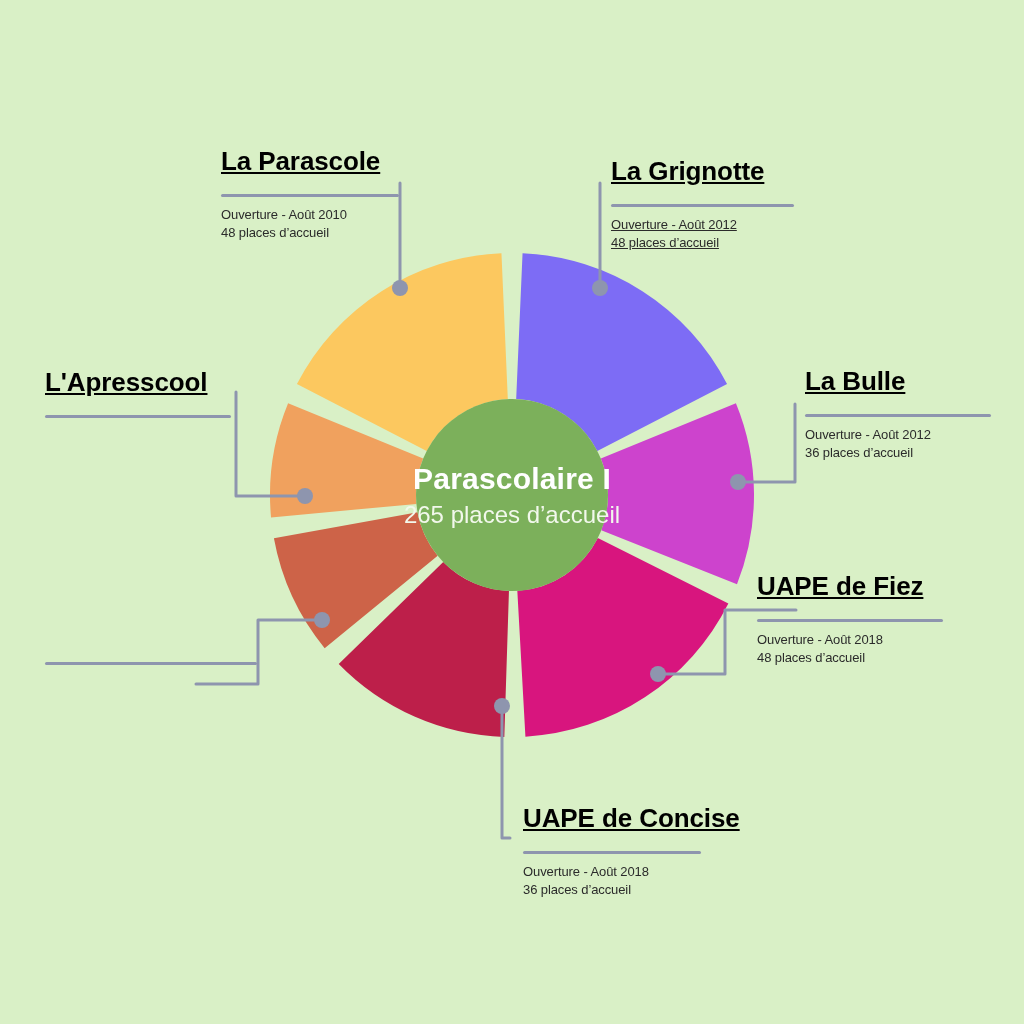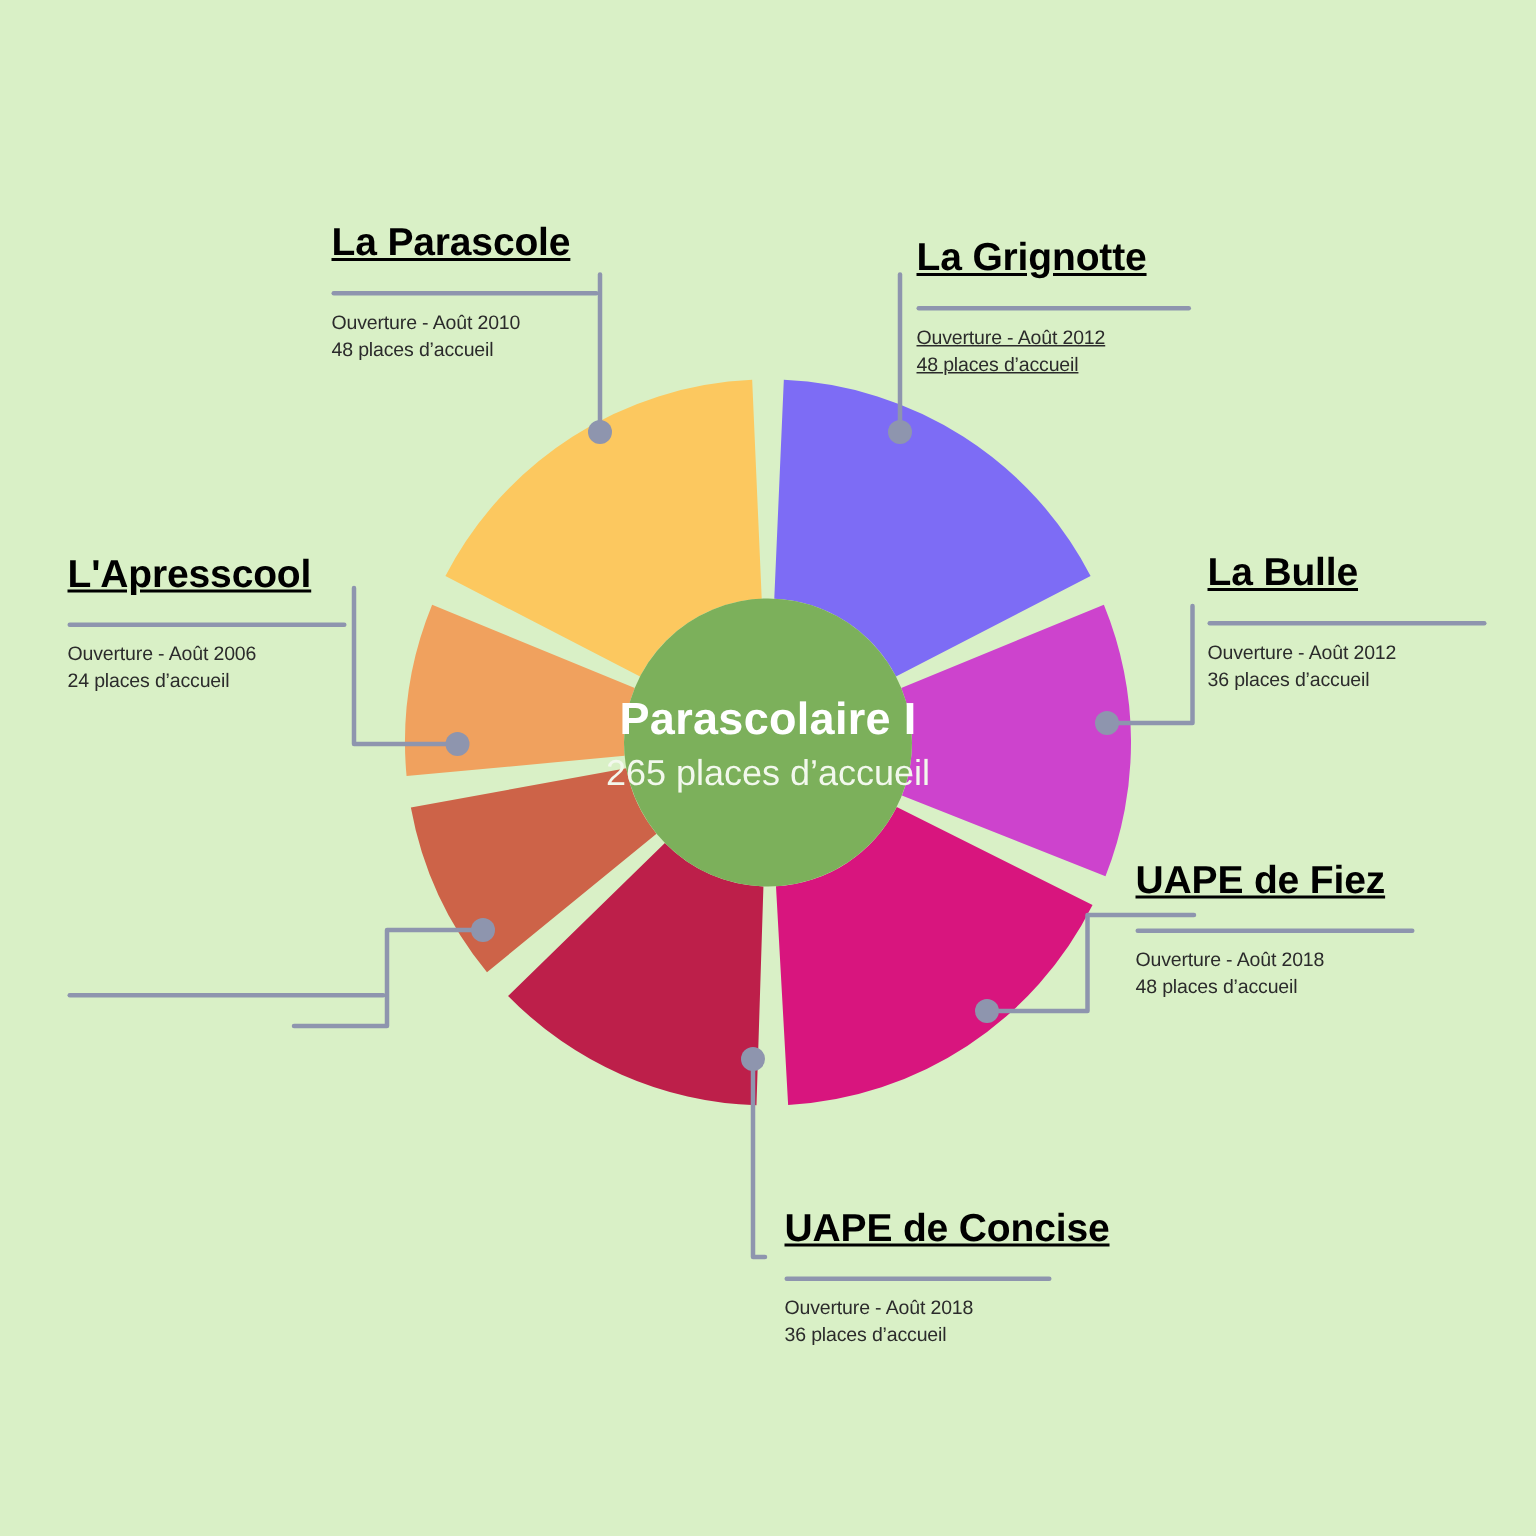--- a/index.html
+++ b/index.html
@@ -139,24 +139,20 @@
     <div class="rule"></div>
     <div class="body">
       <div>Ouverture - Août 2012</div>
       <div>48 places d’accueil</div>
     </div>
   </div>
 
   <div class="callout" id="co-apresscool">
     <div class="title">L'Apresscool</div>
     <div class="rule"></div>
-    <div class="body">
-      <div>Ouverture - Août 2006</div>
-      <div>24 places d’accueil</div>
-    </div>
   </div>
 
   <div class="callout" id="co-bulle">
     <div class="title">La Bulle</div>
     <div class="rule"></div>
     <div class="body">
       <div>Ouverture - Août 2012</div>
       <div>36 places d’accueil</div>
     </div>
   </div>

